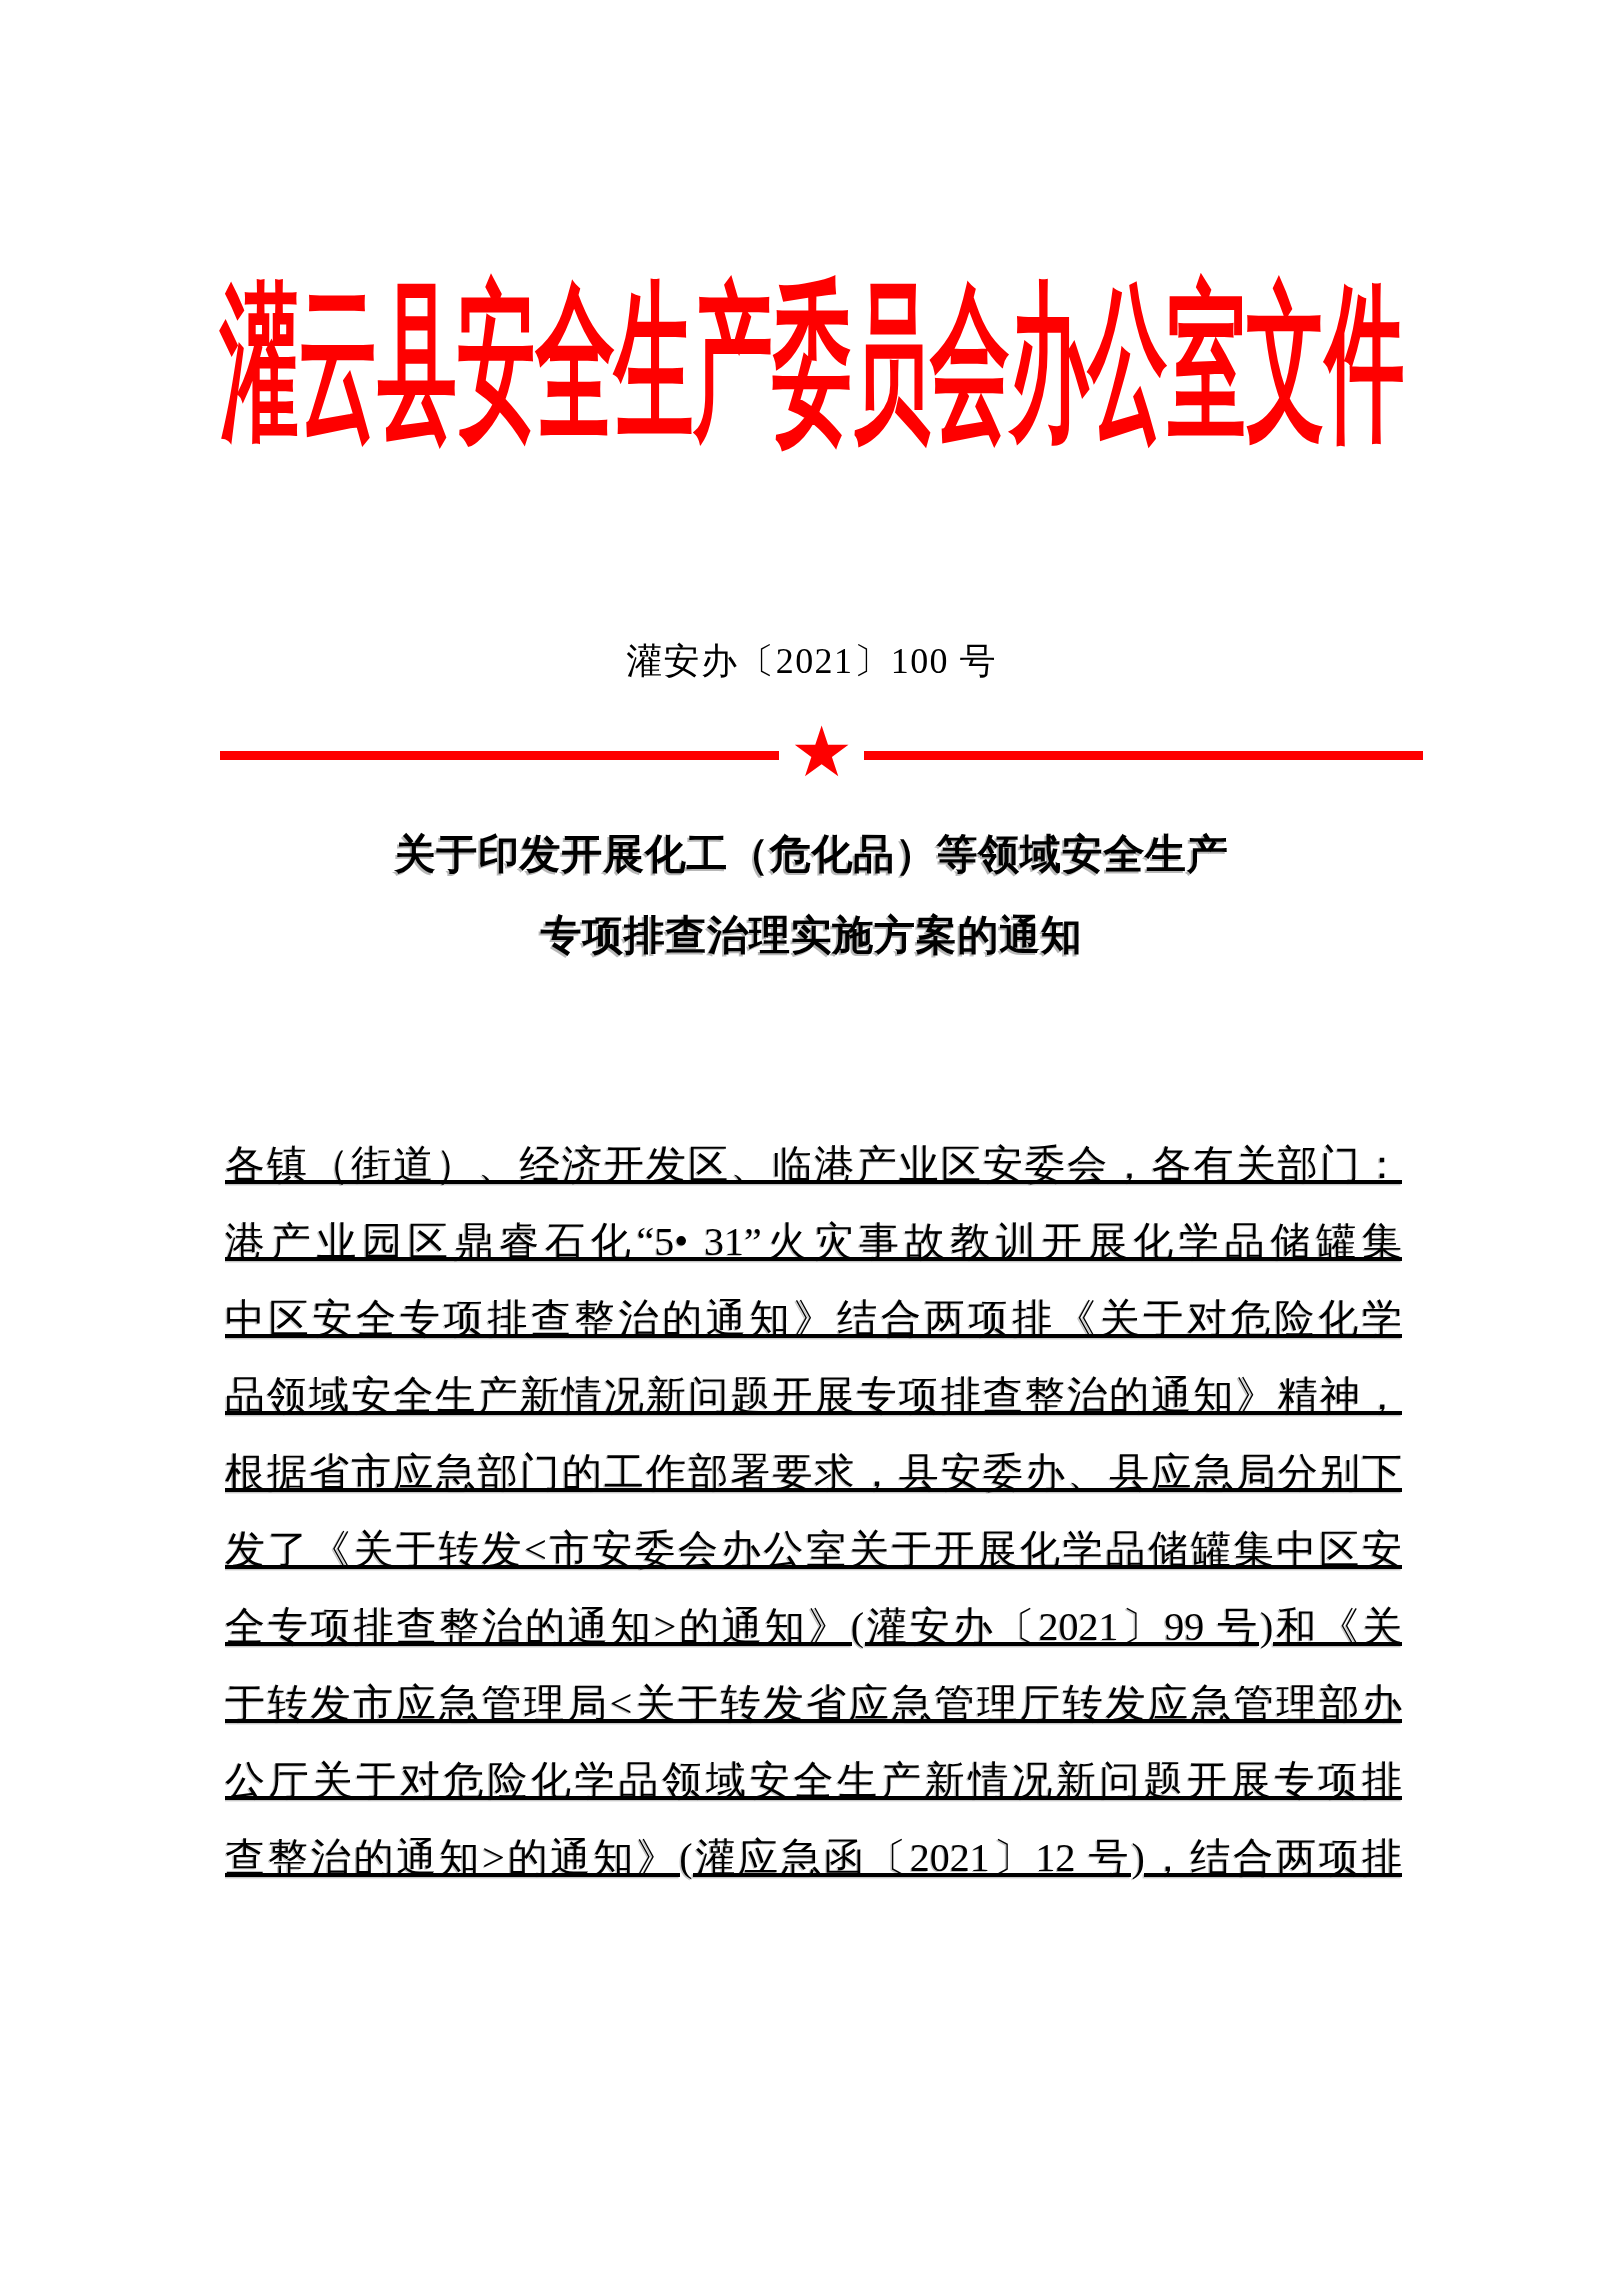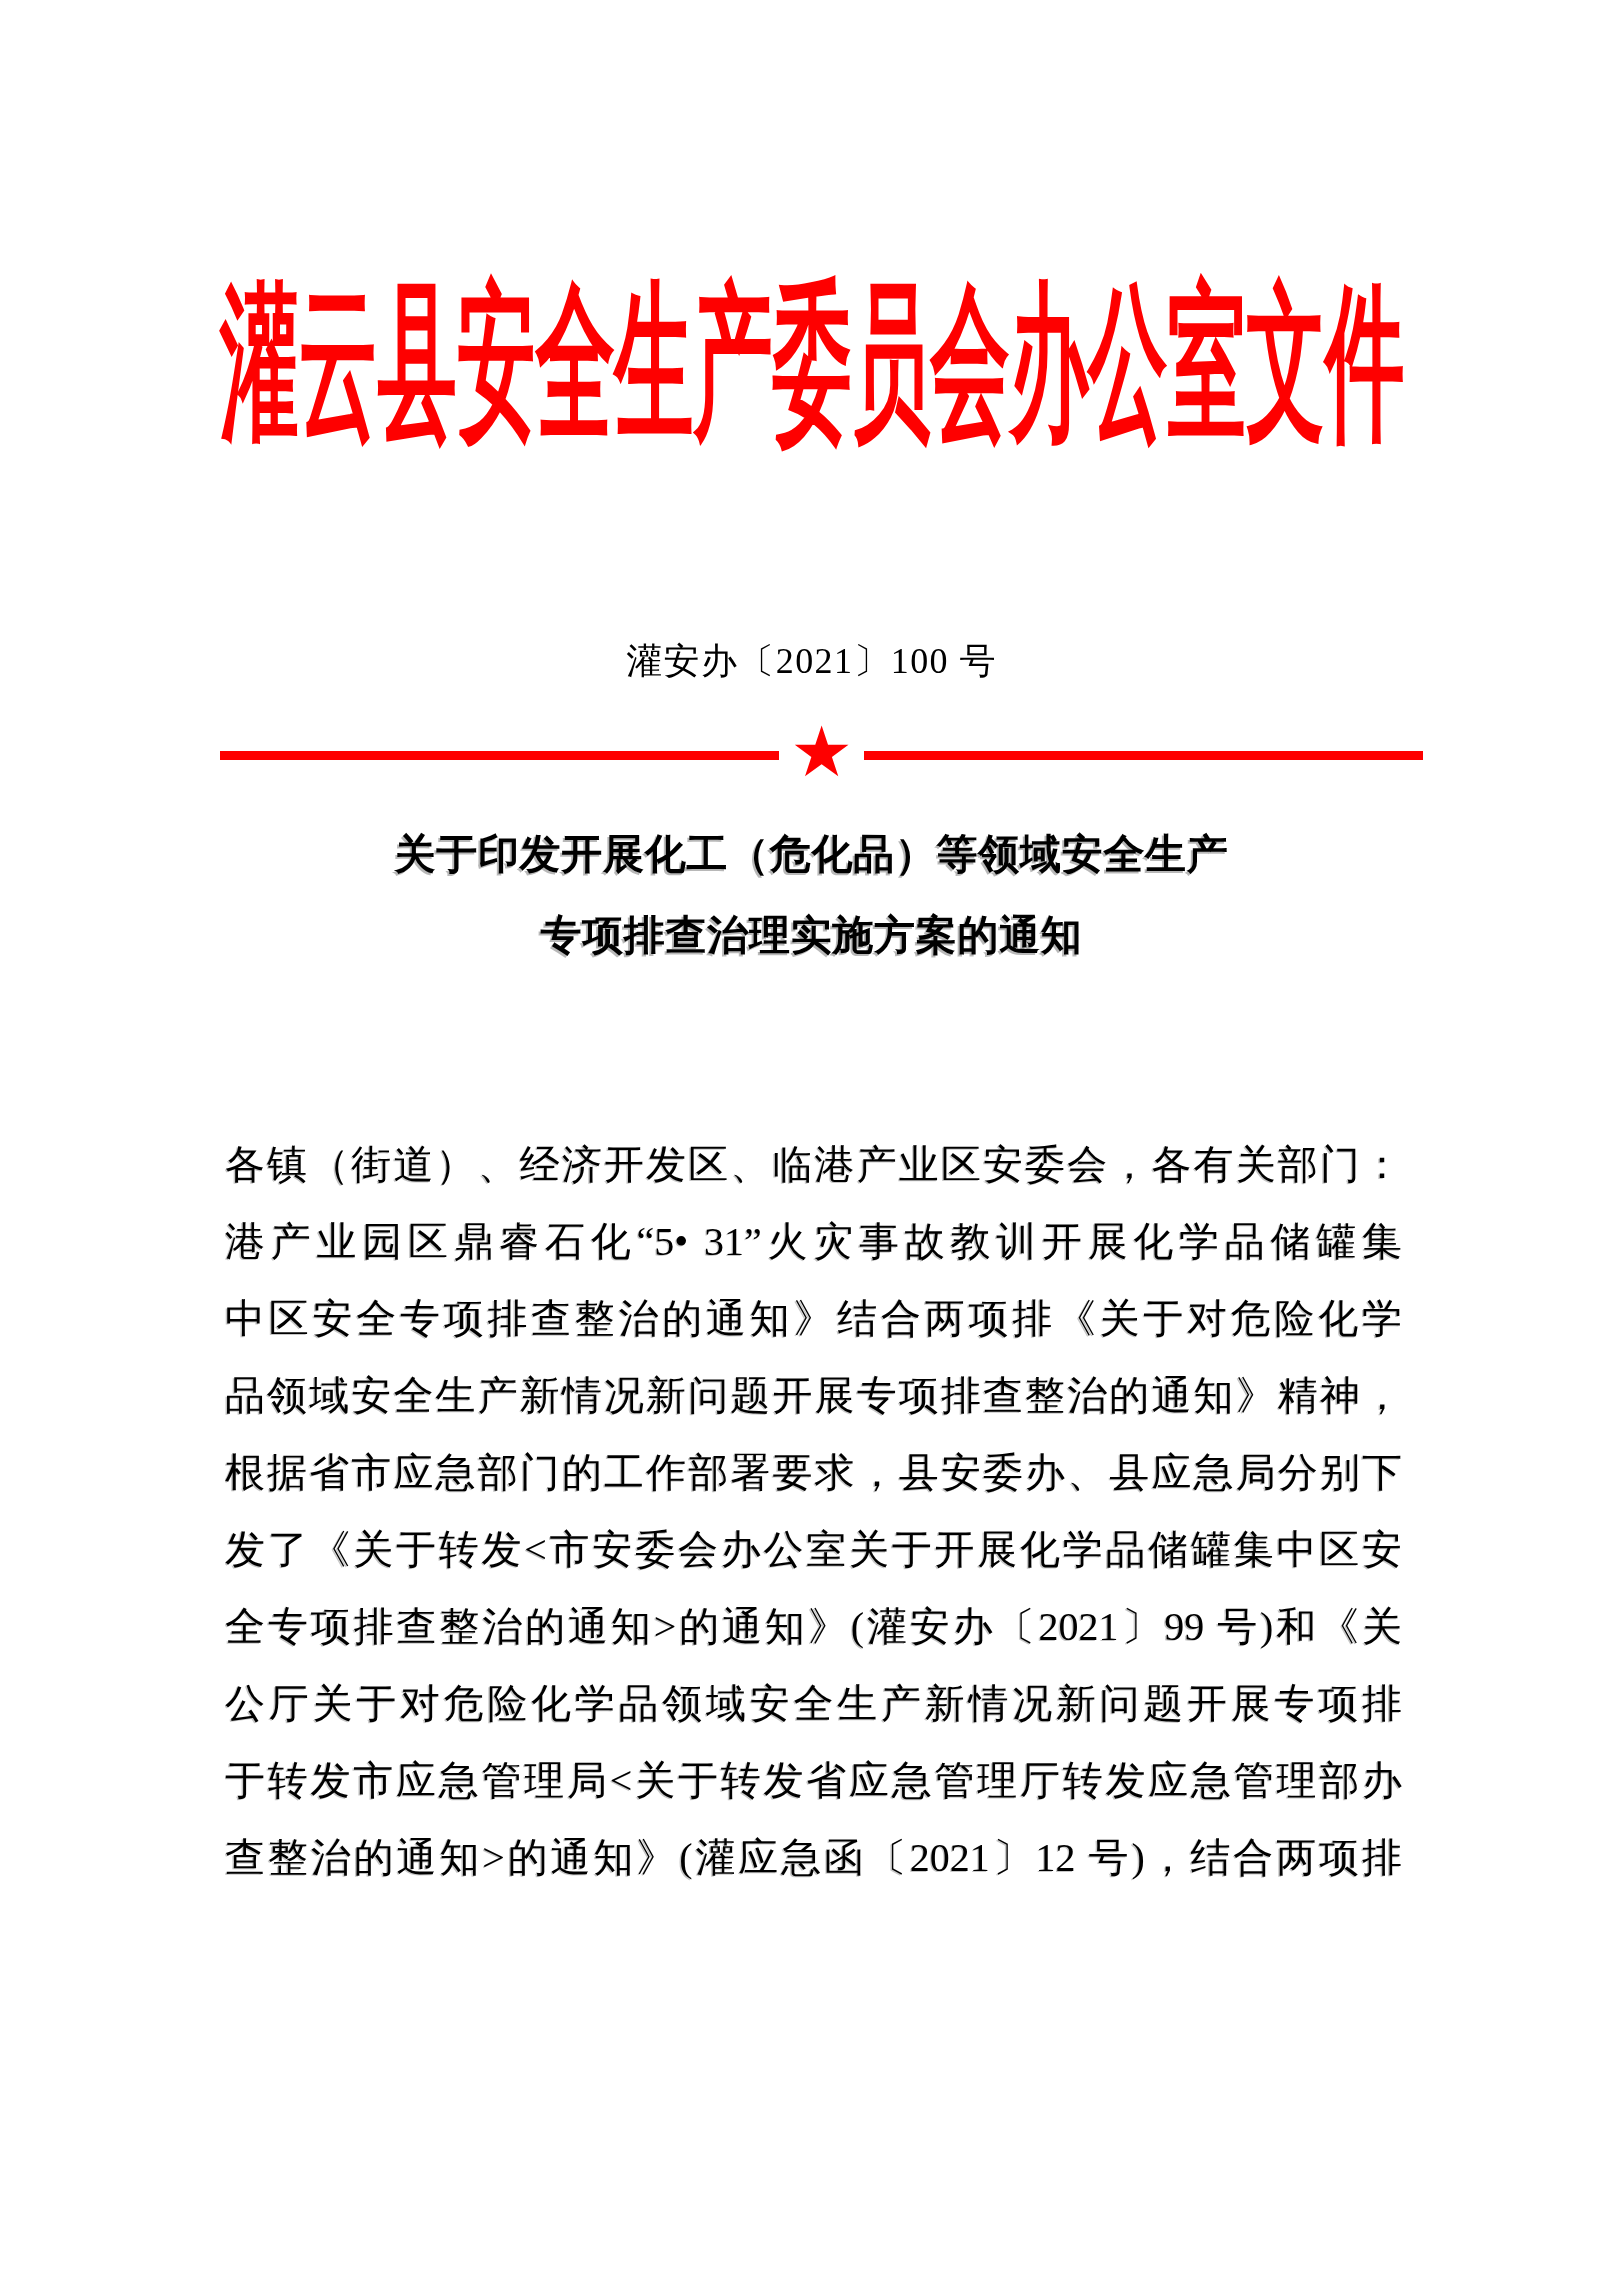--- a/index.html
+++ b/index.html
@@ -56,21 +56,21 @@
   }
 
   
   .body-block {
     position: absolute; top: 1126px; left: 225px; right: 221px;
     font-size: 40px; line-height: 77px;
     text-shadow: -1.4px 1.4px 0 rgba(0,0,0,0.22);
   }
   .bodyline {
     height: 77px; overflow: hidden; white-space: nowrap;
-    text-align: justify; text-align-last: justify;
+    text-align: justify; text-align-last: justify; text-decoration: underline;
   }
   .bodyline.indent { text-indent: 80px; }
 </style>
 </head>
 <body>
 
 <div class="page">
 
   <div class="red-header">
     <span class="banner-text">灌云县安全生产委员会办公室文件</span>
@@ -91,20 +91,20 @@
 
   <div class="body-block">
     <div class="bodyline">各镇（街道）、经济开发区、临港产业区安委会，各有关部门：</div>
     <div>
         <div class="bodyline">港产业园区鼎睿石化“5• 31”火灾事故教训开展化学品储罐集</div>
         <div class="bodyline">中区安全专项排查整治的通知》结合两项排《关于对危险化学</div>
         <div class="bodyline">品领域安全生产新情况新问题开展专项排查整治的通知》精神，</div>
         <div class="bodyline">根据省市应急部门的工作部署要求，县安委办、县应急局分别下</div>
         <div class="bodyline">发了《关于转发&lt;市安委会办公室关于开展化学品储罐集中区安</div>
         <div class="bodyline">全专项排查整治的通知&gt;的通知》(灌安办〔2021〕99 号)和《关</div>
+        <div class="bodyline">于转发市应急管理局&lt;关于转发省应急管理厅转发应急管理部办</div>
         <div class="bodyline">公厅关于对危险化学品领域安全生产新情况新问题开展专项排</div>
-        <div class="bodyline">于转发市应急管理局&lt;关于转发省应急管理厅转发应急管理部办</div>
         <div class="bodyline">查整治的通知&gt;的通知》(灌应急函〔2021〕12 号)，结合两项排</div>
       </div>
   </div>
 
 </div>
 
 
 </body></html>

